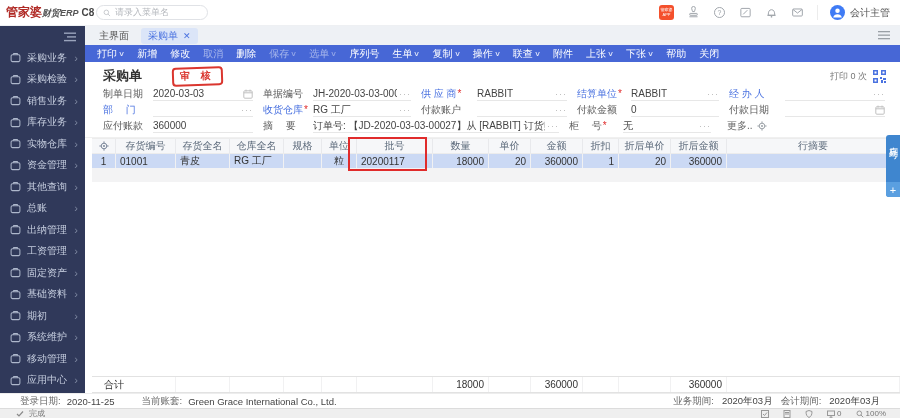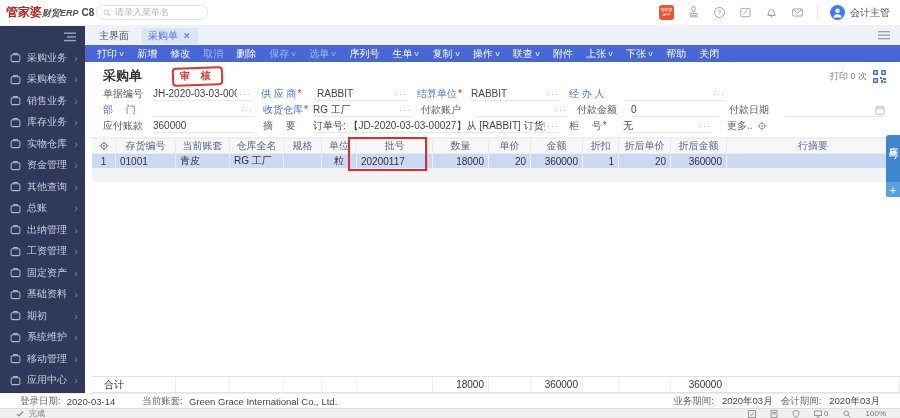--- a/index.html
+++ b/index.html
@@ -339,20 +339,32 @@
                   <rect x="7" y="7" width="2" height="2"></rect>
                   <rect x="10" y="8" width="3" height="2"></rect>
                   <rect x="8" y="10" width="2" height="3"></rect>
                   <rect x="11" y="11" width="2" height="2"></rect>
                 </g>
               </svg>
           </span>
         </div>
         <div class="form-row">
             <div class="f" style="margin-right:10px;">
+        <span class="f-label" style="width:46px;">制单日期</span>
+        <span class="f-ctrl" style="width:100px;">
+          <span class="f-val">2020-03-03</span>
+                <svg width="10" height="10" viewBox="0 0 10 10" style="flex:0 0 auto;margin-left:3px;">
+                  <rect x="0.8" y="1.8" width="8.4" height="7.4" rx="1" fill="none" stroke="#c0c0c0"></rect>
+                  <line x1="3" y1="0.6" x2="3" y2="2.6" stroke="#c0c0c0"></line>
+                  <line x1="7" y1="0.6" x2="7" y2="2.6" stroke="#c0c0c0"></line>
+                  <line x1="0.8" y1="3.8" x2="9.2" y2="3.8" stroke="#c0c0c0"></line>
+                </svg>
+        </span>
+      </div>
+            <div class="f" style="margin-right:10px;">
         <span class="f-label" style="width:46px;">单据编号</span>
         <span class="f-ctrl" style="width:98px;">
           <span class="f-val">JH-2020-03-03-00029</span>
                 <span class="dots">···</span>
         </span>
       </div>
             <div class="f" style="margin-right:10px;">
         <span class="f-label blue" style="width:52px;">供 应 商<i class="req">*</i></span>
         <span class="f-ctrl" style="width:90px;">
           <span class="f-val">RABBIT</span>
@@ -459,21 +471,21 @@
                 <circle cx="5" cy="5" r="1" fill="#7a8699"></circle>
                 <g stroke="#7a8699">
                   <line x1="5" y1="0.4" x2="5" y2="2"></line>
                   <line x1="5" y1="8" x2="5" y2="9.6"></line>
                   <line x1="0.4" y1="5" x2="2" y2="5"></line>
                   <line x1="8" y1="5" x2="9.6" y2="5"></line>
                 </g>
               </svg>
             </div>
             <div class="g-cell" style="width:60px;">存货编号</div>
-            <div class="g-cell" style="width:54px;">当前账套</div>
+            <div class="g-cell" style="width:54px;">存货全名</div>
             <div class="g-cell" style="width:54px;">仓库全名</div>
             <div class="g-cell" style="width:38px;">规格</div>
             <div class="g-cell" style="width:35px;">单位</div>
             <div class="g-cell" style="width:76px;">批号</div>
             <div class="g-cell" style="width:56px;">数量</div>
             <div class="g-cell" style="width:42px;">单价</div>
             <div class="g-cell" style="width:52px;">金额</div>
             <div class="g-cell" style="width:36px;">折扣</div>
             <div class="g-cell" style="width:52px;">折后单价</div>
             <div class="g-cell" style="width:56px;">折后金额</div>
@@ -724,21 +736,21 @@
             <div class="g-cell num" style="width:56px;">360000</div>
             <div class="g-cell flexed" style=""></div>
           </div>
       </div>
 
     </div>
   </div>
 
   <div class="footer">
     <span>登录日期:</span>
-    <span class="val">2020-03-14</span>
+    <span class="val">2020-11-25</span>
     <span class="f-acct">当前账套:</span>
     <span class="val">Green Grace International Co., Ltd.</span>
     <span class="f-right">
       <span>业务期间:</span>
       <span class="val">2020年03月</span>
       <span class="f-acc2">会计期间:</span>
       <span class="val">2020年03月</span>
     </span>
   </div>
 
@@ -761,21 +773,21 @@
           <path d="M4 0.5 L7 1.5 C7 5 6 6.5 4 7.5 C2 6.5 1 5 1 1.5 Z" fill="none" stroke="#999"></path>
         </svg>
       <span style="display:flex;align-items:center;gap:2px;">
         <svg class="sico" viewBox="0 0 8 8">
             <rect x="0.5" y="1" width="7" height="4.5" fill="none" stroke="#999"></rect>
             <line x1="2.5" y1="7.3" x2="5.5" y2="7.3" stroke="#999"></line>
             <line x1="4" y1="5.5" x2="4" y2="7" stroke="#999"></line>
           </svg>
         <span>0</span>
       </span>
-      <span style="display:flex;align-items:center;gap:15px;text-align:right;">
+      <span style="display:flex;align-items:center;gap:2px;text-align:right;">
         <svg class="sico" viewBox="0 0 8 8">
             <circle cx="3.3" cy="3.3" r="2.3" fill="none" stroke="#999"></circle>
             <line x1="5" y1="5" x2="7.2" y2="7.2" stroke="#999"></line>
           </svg>
         <span>100%</span>
       </span>
     </span>
   </div>
 
 </div>

